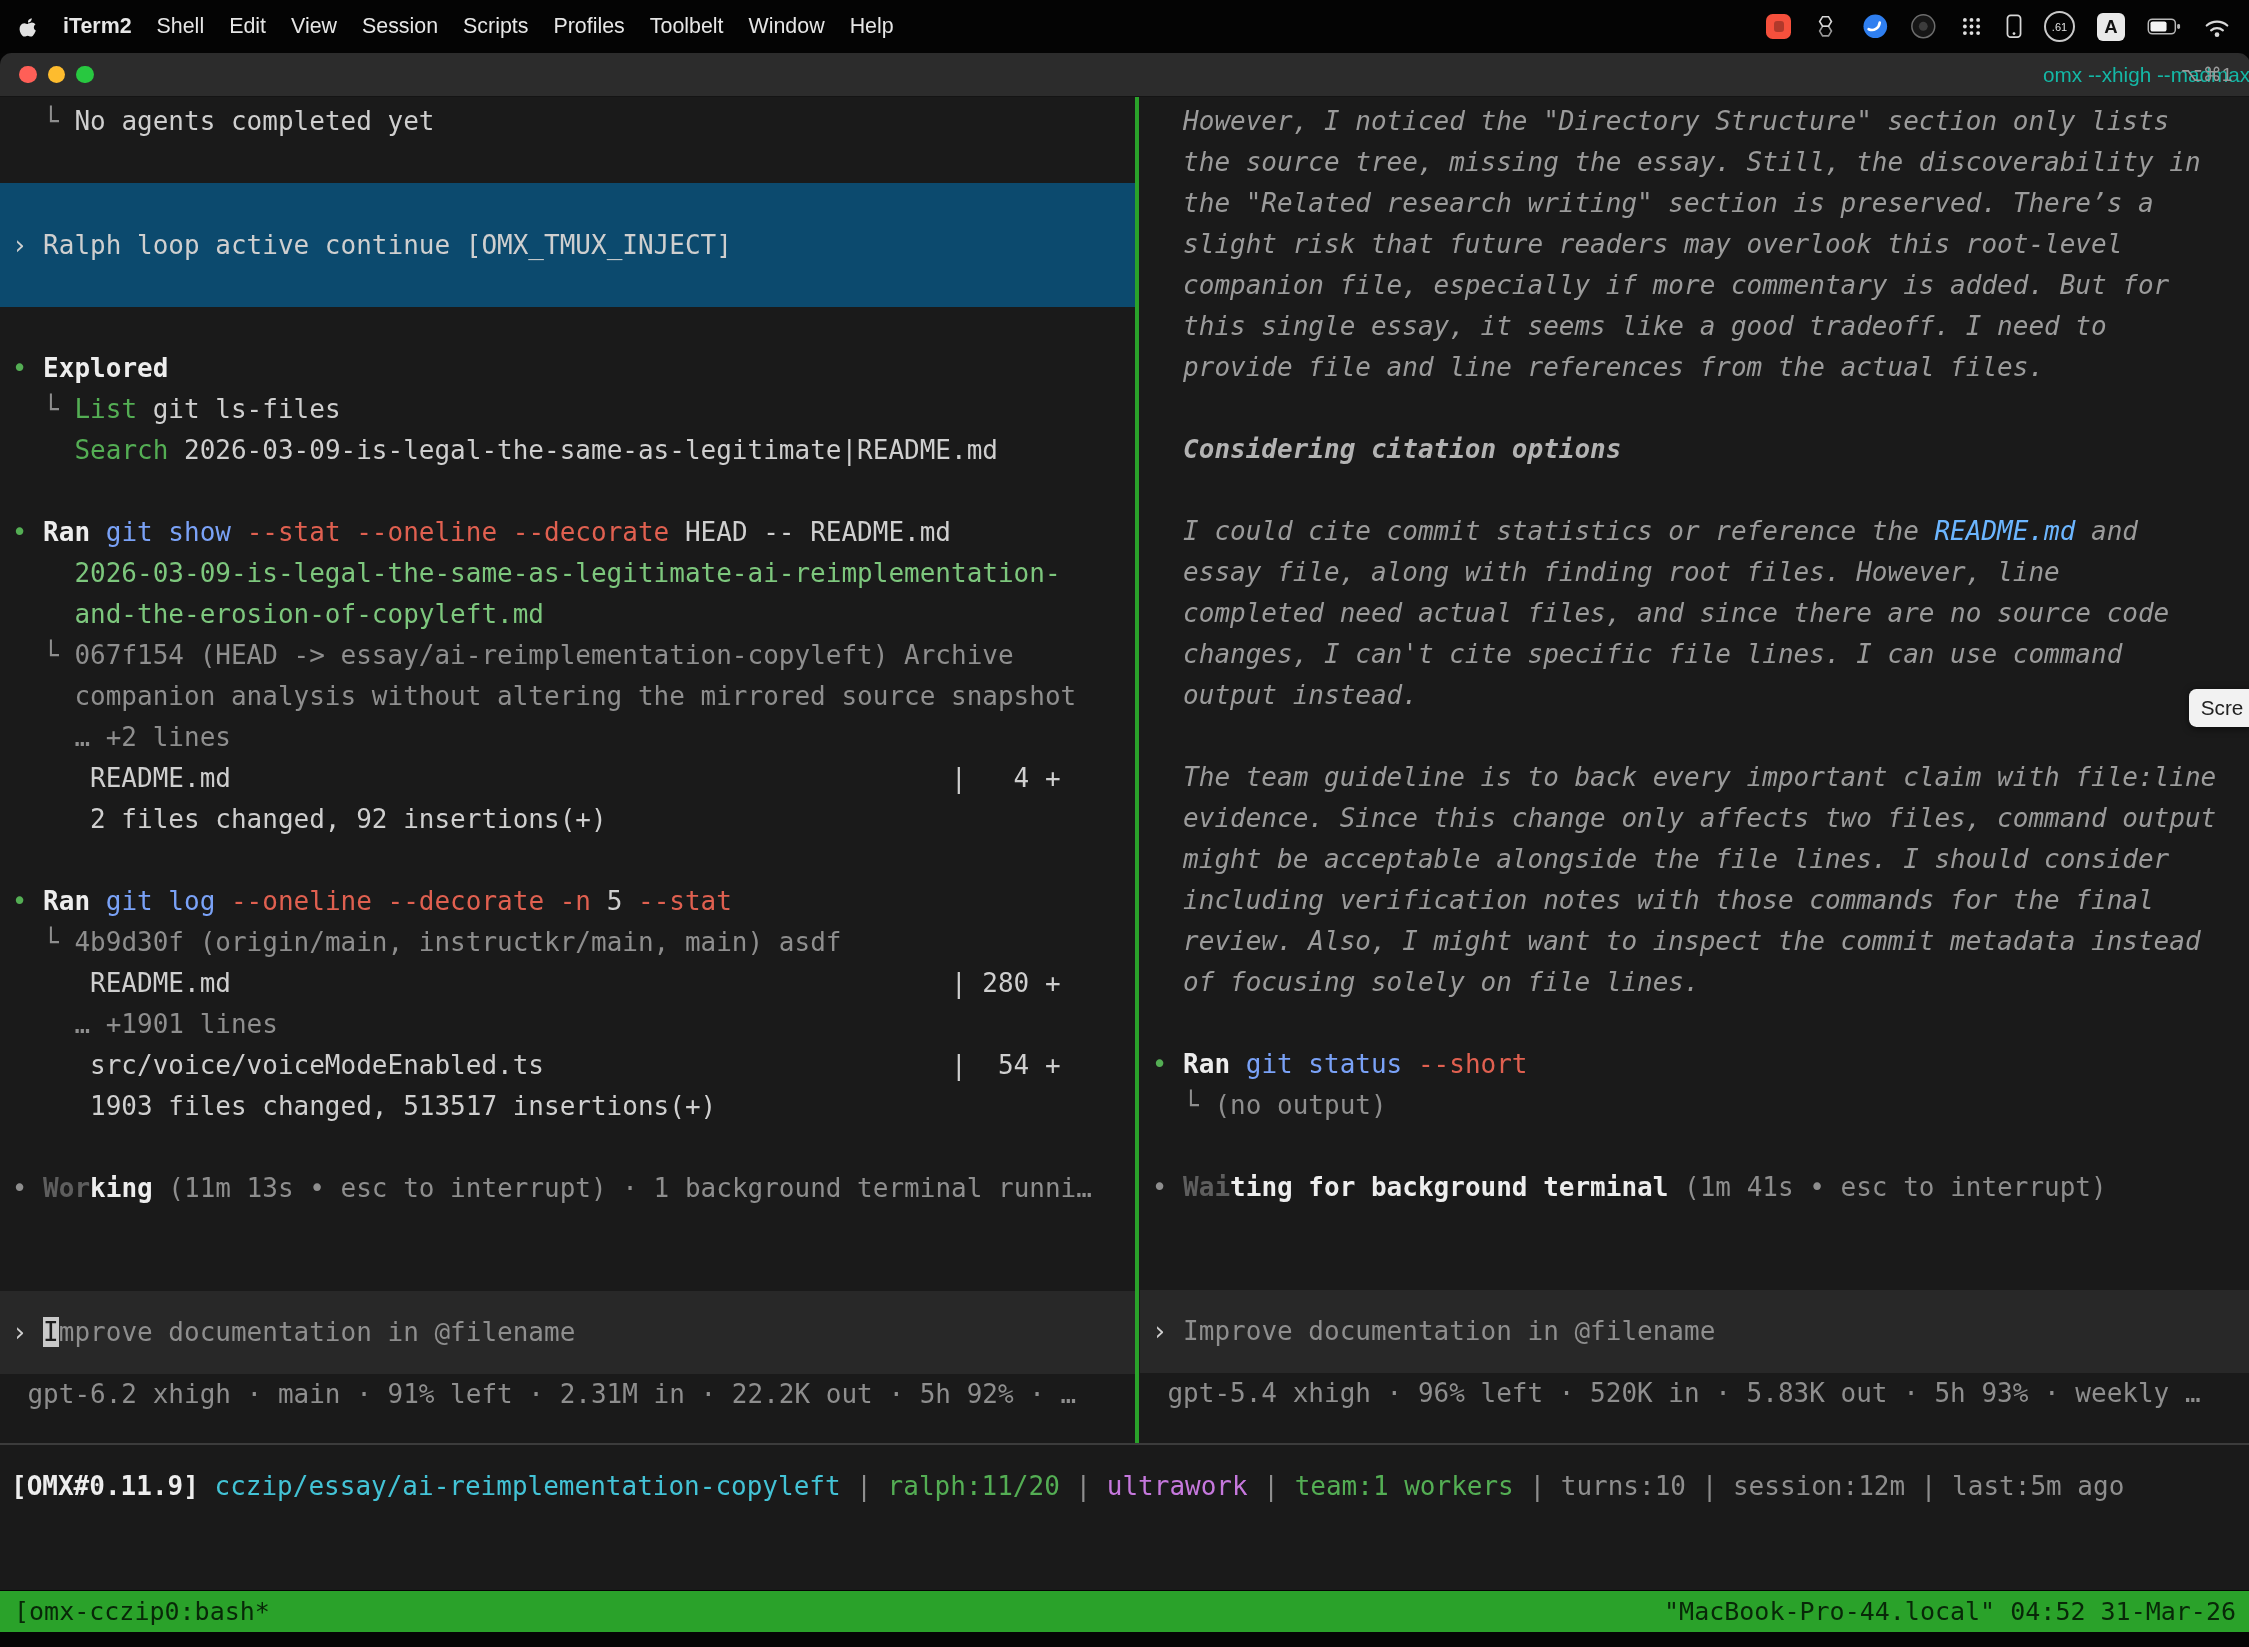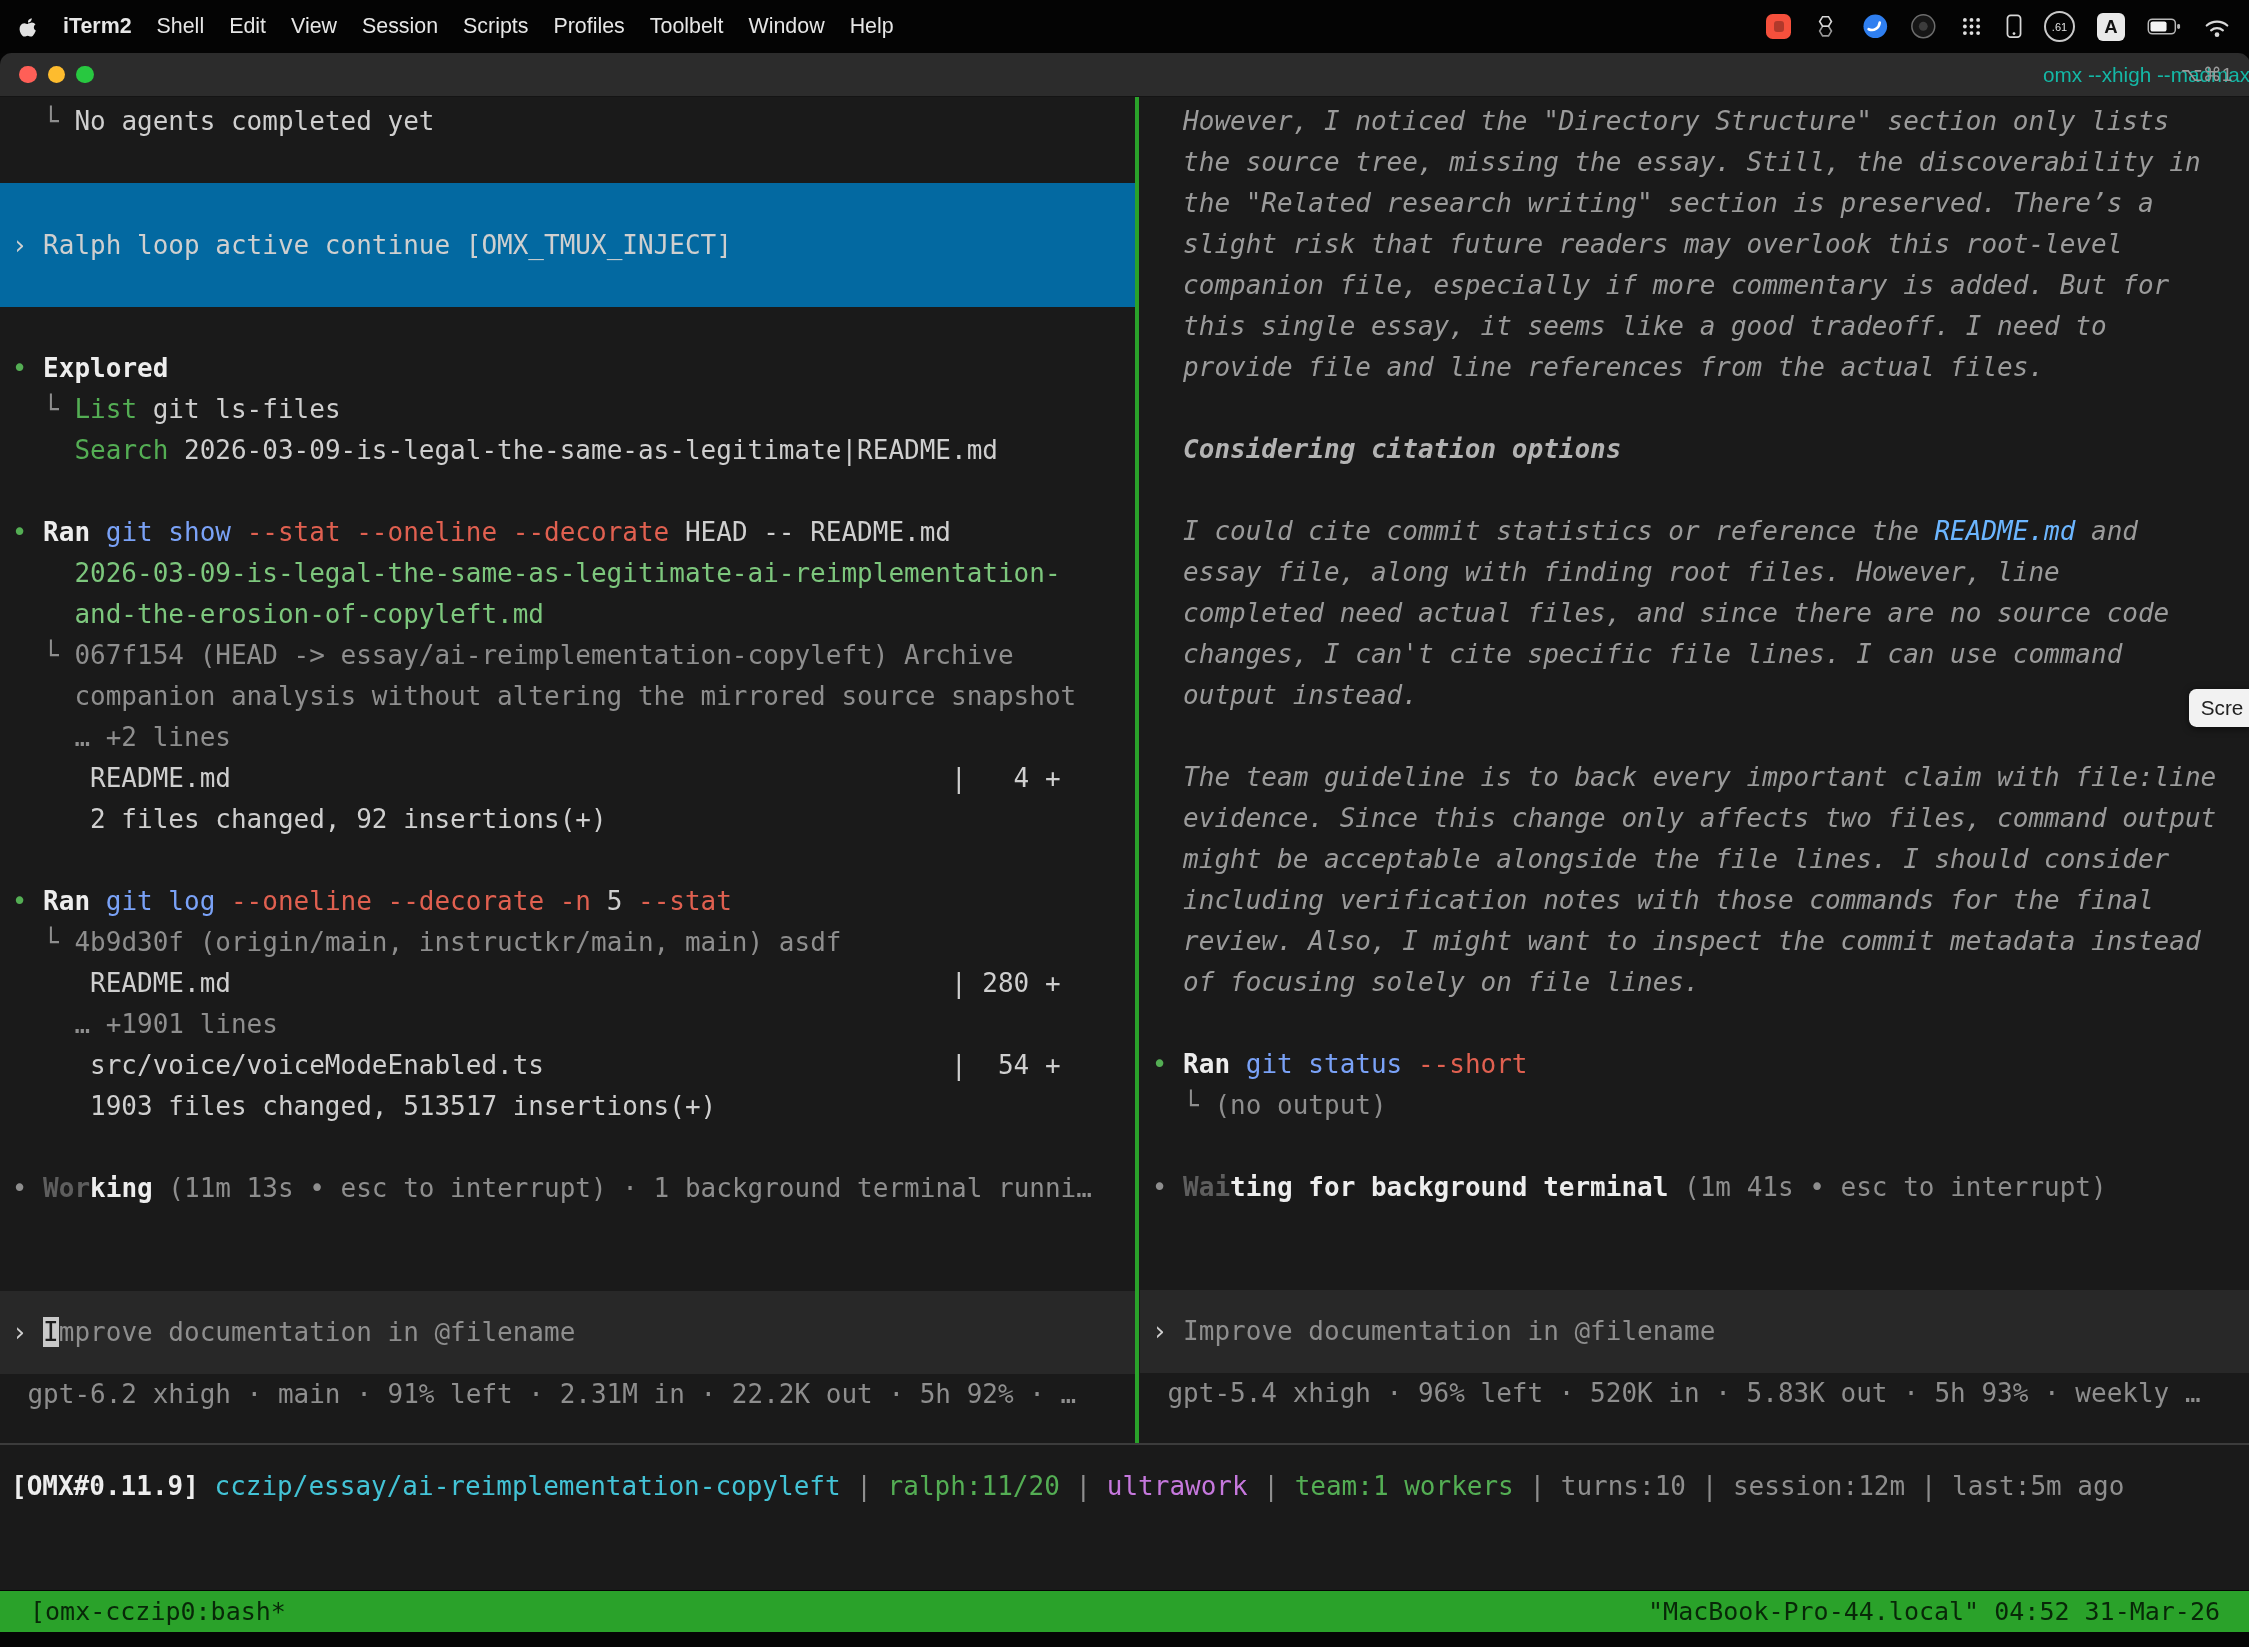--- a/index.html
+++ b/index.html
@@ -34,21 +34,21 @@
     font-family:"Liberation Sans",sans-serif;font-size:20.7px;pointer-events:none}
   .hotkey{position:absolute;right:17.7px;color:#9a9a9a;font-family:"Liberation Sans",sans-serif;font-size:19px}
 
   
   .term{position:absolute;top:97px;left:0;width:2250px;height:1493px;background:#1a1a1a}
   .pane{position:absolute;top:0;height:1346px;padding-top:3.7px;font-size:26px;color:#cfcfcf;overflow:hidden}
   .pane-left{left:0;width:1135px}
   .pane-right{left:1140px;width:1110px}
   .divider{position:absolute;left:1135px;top:0;height:1346px;width:4.4px;background:#2aa22a}
   .trow{height:41px;line-height:41px;white-space:pre;padding-left:11.8px;overflow:hidden}
-  .box-tall{height:124px;line-height:124px;background:#0369a1}
+  .box-tall{height:124px;line-height:124px;background:#0c4a6e}
   .box-short{height:83px;line-height:83px;background:#282828}
   .c-fg{color:#cfcfcf}
   .c-dim{color:#8e8e8e}
   .c-sh{color:#5e5e5e;font-weight:bold}
   .c-bold{color:#ededed;font-weight:bold}
   .c-green{color:#54ae54}
   .c-grn{color:#7dc77d}
   .c-blue{color:#7aa2f7}
   .c-red{color:#e06050}
   .c-it{color:#9b9b9b;font-style:italic}
@@ -60,21 +60,21 @@
 
   .overlay-pill{position:absolute;left:2189px;top:689px;height:38px;min-width:61px;background:#f2f2f2;
     color:#222;border-radius:7.4px 0 0 7.4px;font-family:"Liberation Sans",sans-serif;font-size:20.7px;
     line-height:38px;padding-left:11.8px;box-shadow:0 1.5px 7.4px rgba(0,0,0,.55)}
 
   
   .footer-sep{position:absolute;top:1443px;left:0;right:0;height:1.5px;background:#3c3c3c}
   .omx-status{position:absolute;top:1466px;left:0;right:0;height:41px;line-height:41px;
     padding-left:11px;font-size:26px;white-space:pre;overflow:hidden}
   .tmux-bar{position:absolute;top:1591px;left:0;right:0;height:41px;background:#2aa22a;color:#082808;
-    font-size:25px;line-height:41px;display:flex;justify-content:space-between;padding:0 30px;white-space:pre}
+    font-size:25px;line-height:41px;display:flex;justify-content:space-between;padding:0 14px;white-space:pre}
 </style>
 </head>
 <body>
 
 <div class="screen">
 
   <div class="menubar">
     <div class="mb-left">
       <span class="si">
         <svg width="19" height="22" viewBox="0 0 26 30">

